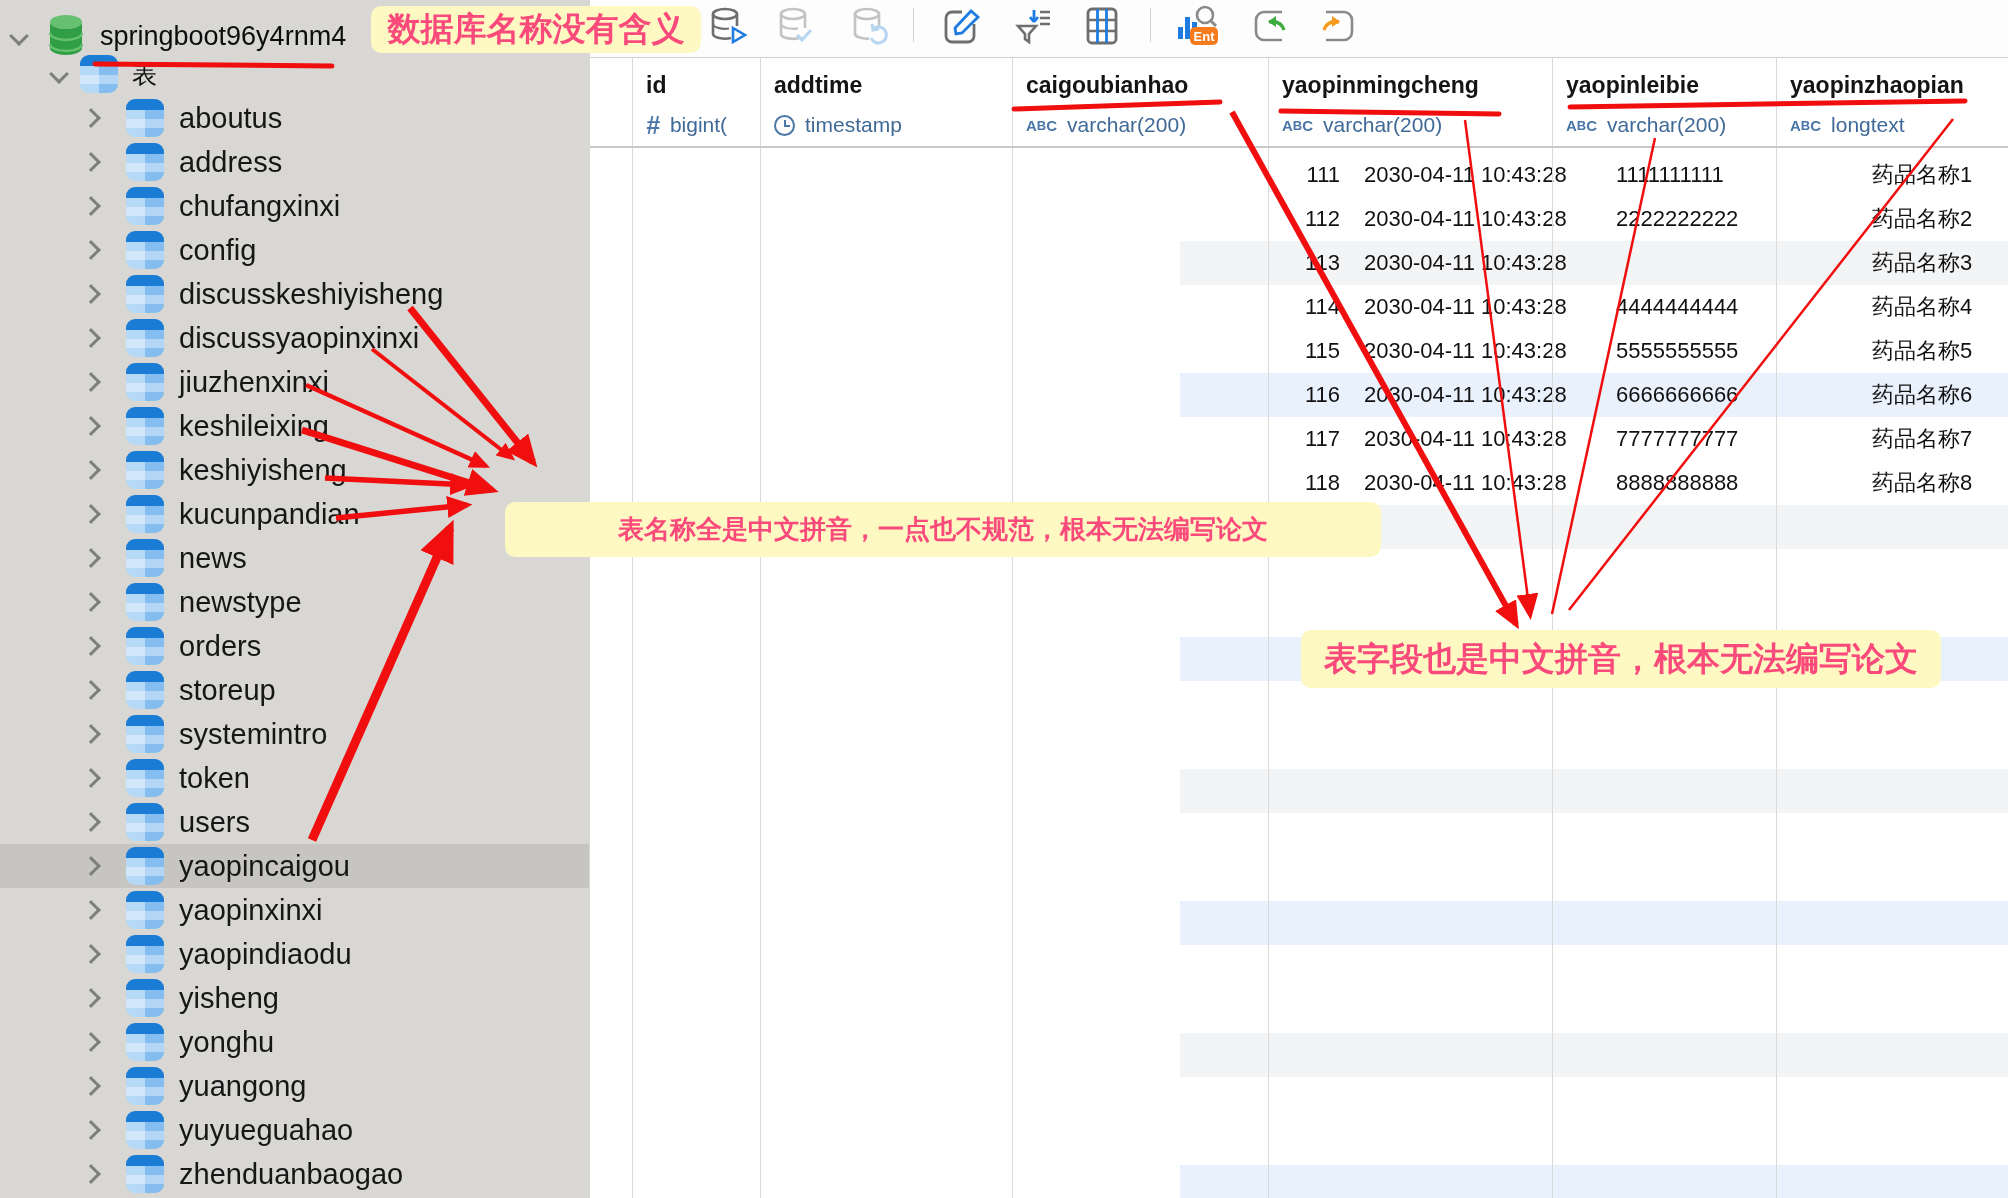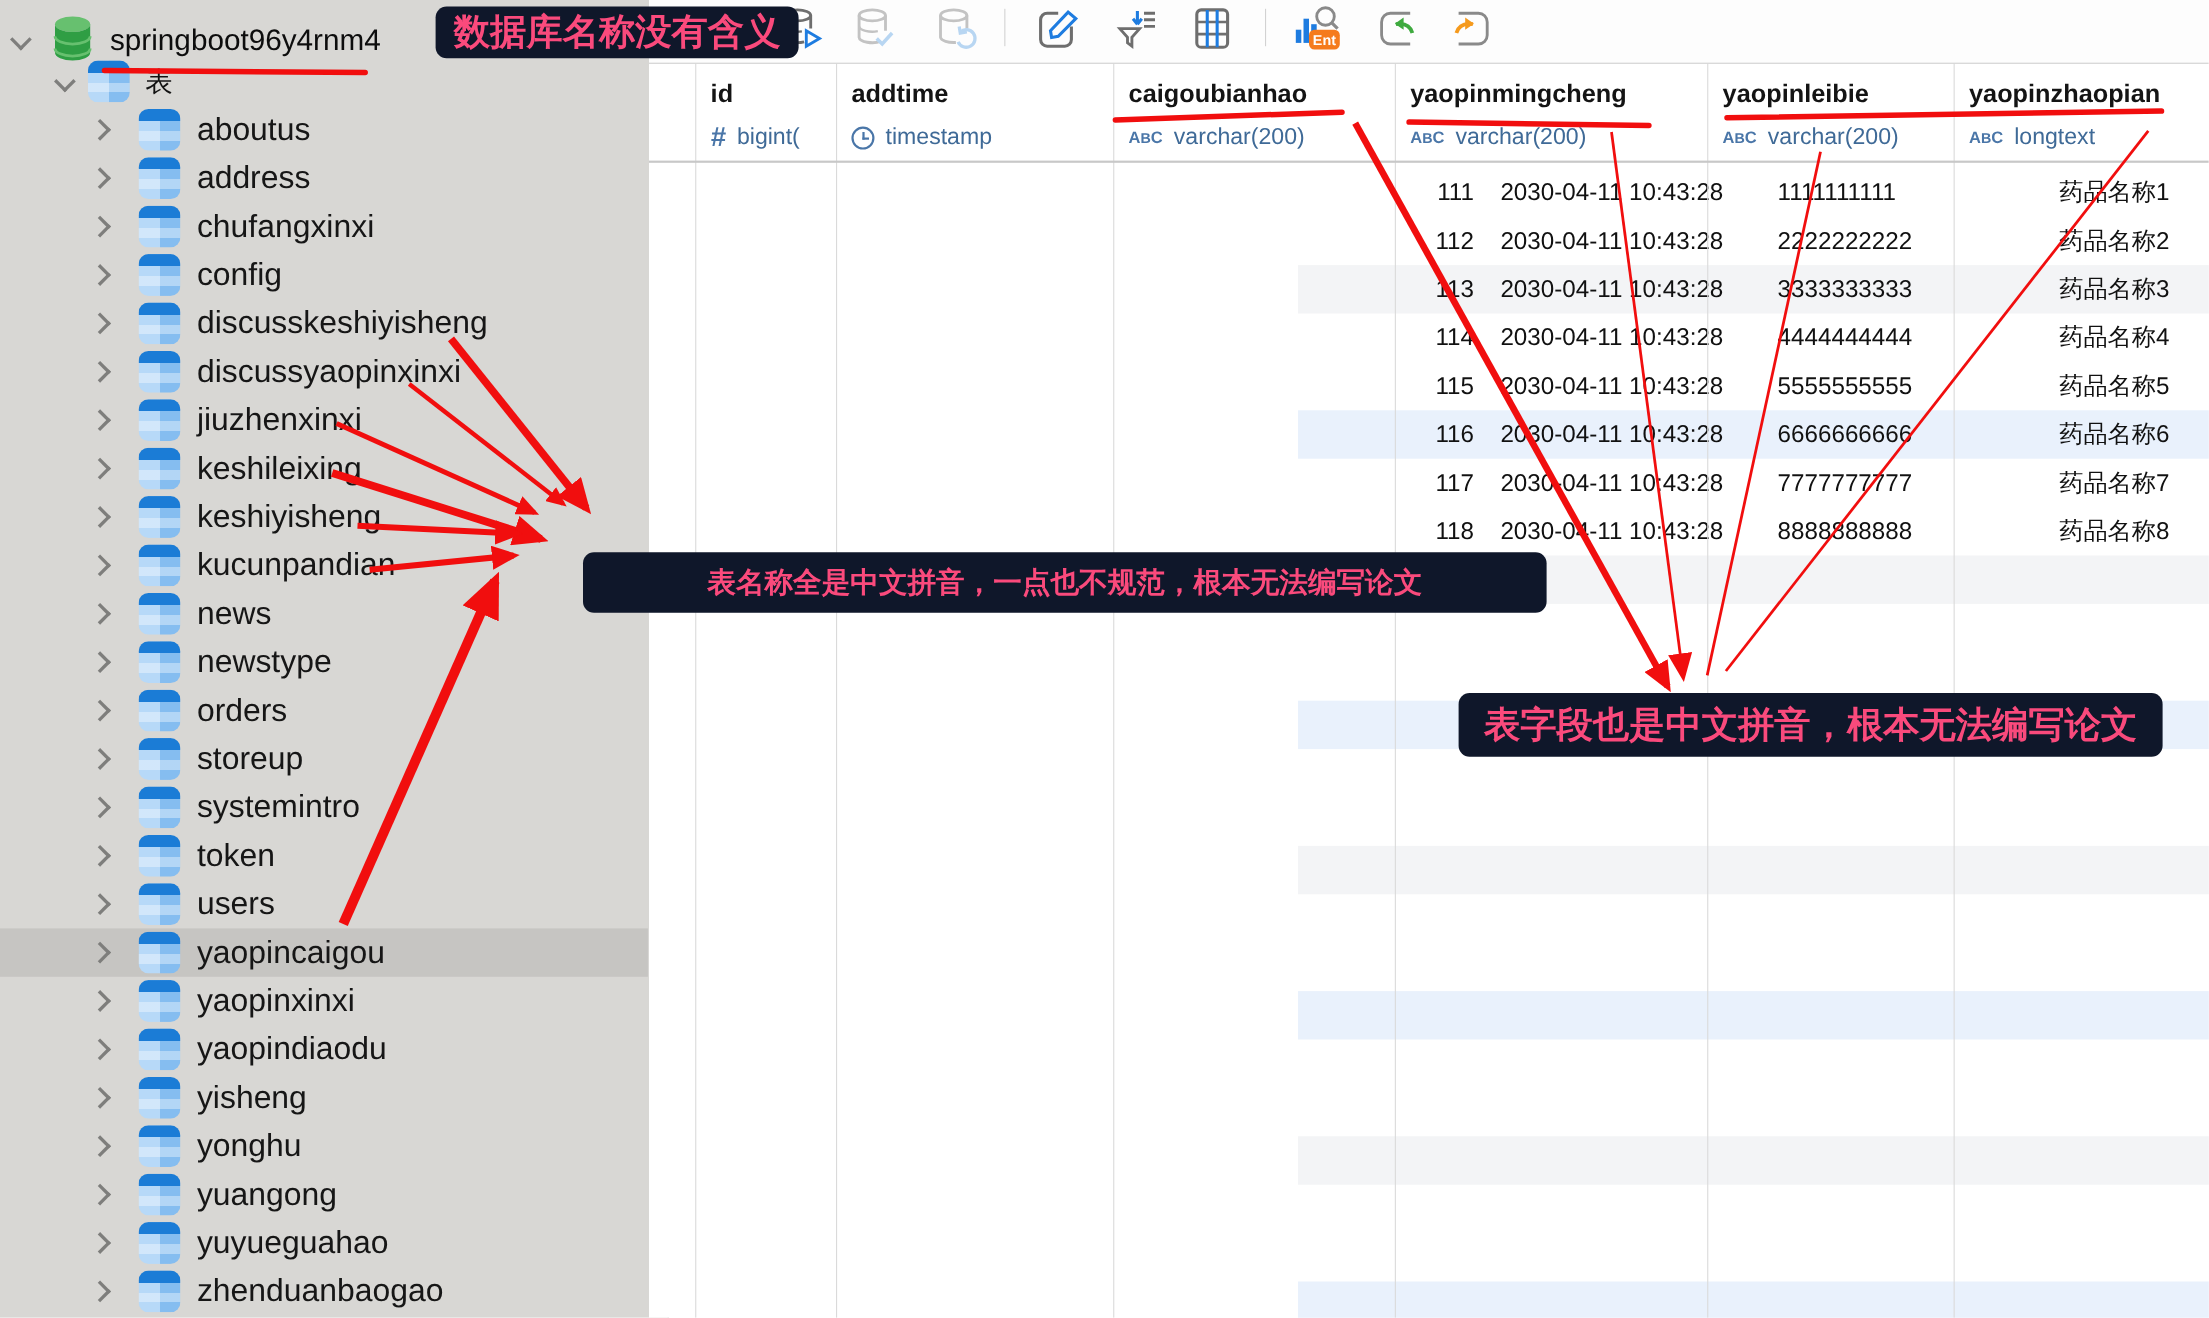--- a/index.html
+++ b/index.html
@@ -61,22 +61,22 @@
   .ti-abc .a,.ti-abc .c { font-style:normal; font-size:15px; }
   .ti-abc .b { font-style:normal; font-size:13px; vertical-align:7px; }
   .grid-row { position:absolute; left:590px; width:1418px; height:44px; z-index:1; }
   .grid-row.stripe-gray { background:#f3f4f6; }
   .grid-row.stripe-blue { background:#e9f1fc; }
   .cell { position:absolute; top:0; height:44px; display:flex; align-items:center;
     font-size:22px; color:#111; white-space:nowrap; overflow:hidden; }
   .cell.num { justify-content:flex-end; }
 
   
-  .note { position:absolute; background:#0f172a; border-radius:10px; display:flex; align-items:center;
-    justify-content:center; font-weight:bold; z-index:60; white-space:nowrap;margin-left:25px; }
+  .note { position:absolute; background:#fef9c3; border-radius:10px; display:flex; align-items:center;
+    justify-content:center; font-weight:bold; z-index:60; white-space:nowrap; }
   #note-db     { left:371px; top:6px;   width:330px; height:47px; font-size:33px; }
   #note-tables { left:505px; top:502px; width:876px; height:55px; font-size:26px; }
   #note-fields { left:1301px;top:630px; width:640px; height:58px; font-size:33px; }
   #overlay { position:absolute; left:0; top:0; z-index:70; pointer-events:none; }
 </style>
 </head>
 <body>
 
 <div id="app">
 
@@ -316,21 +316,20 @@
       </div>
       <div class="grid-row" style="top: 139px;">
         <div class="cell num" style="left: 56px; width: 104px;">112</div>
         <div class="cell" style="left: 184px; width: 228px;">2030-04-11 10:43:28</div>
         <div class="cell" style="left: 436px; width: 232px;">2222222222</div>
         <div class="cell" style="left: 692px; width: 260px;">药品名称2</div>
       </div>
       <div class="grid-row stripe-gray" style="top: 183px;">
         <div class="cell num" style="left: 56px; width: 104px;">113</div>
         <div class="cell" style="left: 184px; width: 228px;">2030-04-11 10:43:28</div>
-        <div class="cell" style="left: 436px; width: 232px;">3333333333</div>
         <div class="cell" style="left: 692px; width: 260px;">药品名称3</div>
       </div>
       <div class="grid-row" style="top: 227px;">
         <div class="cell num" style="left: 56px; width: 104px;">114</div>
         <div class="cell" style="left: 184px; width: 228px;">2030-04-11 10:43:28</div>
         <div class="cell" style="left: 436px; width: 232px;">4444444444</div>
         <div class="cell" style="left: 692px; width: 260px;">药品名称4</div>
       </div>
       <div class="grid-row" style="top: 271px;">
         <div class="cell num" style="left: 56px; width: 104px;">115</div>

